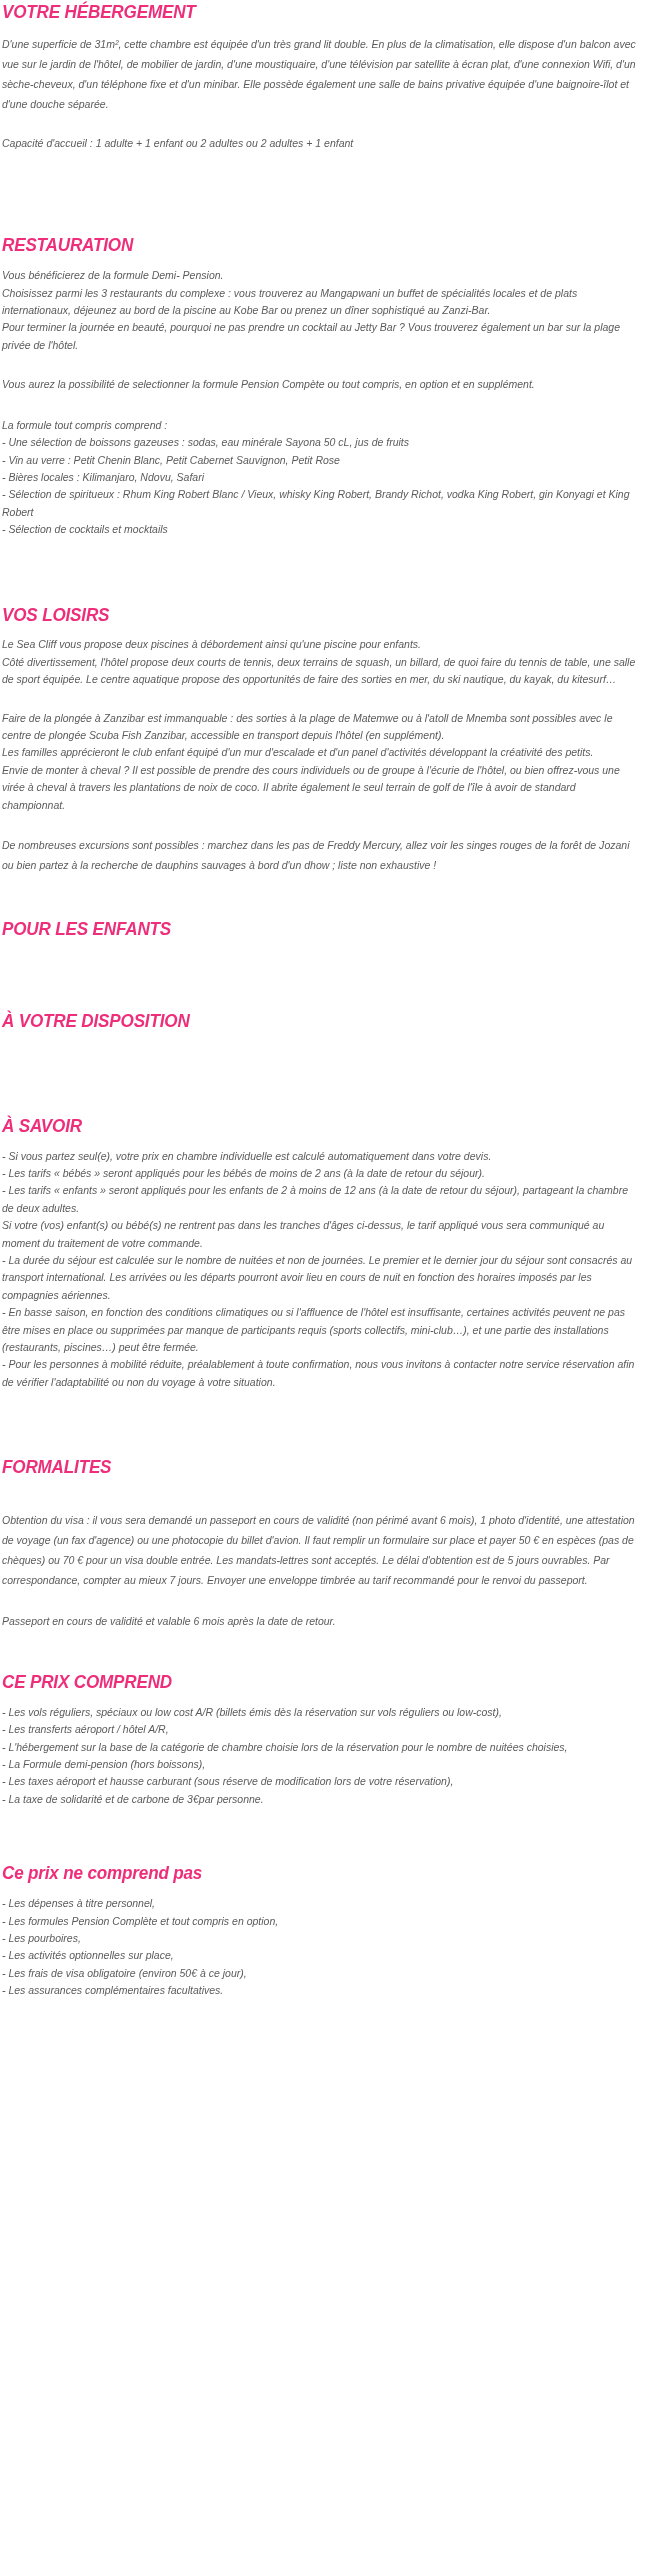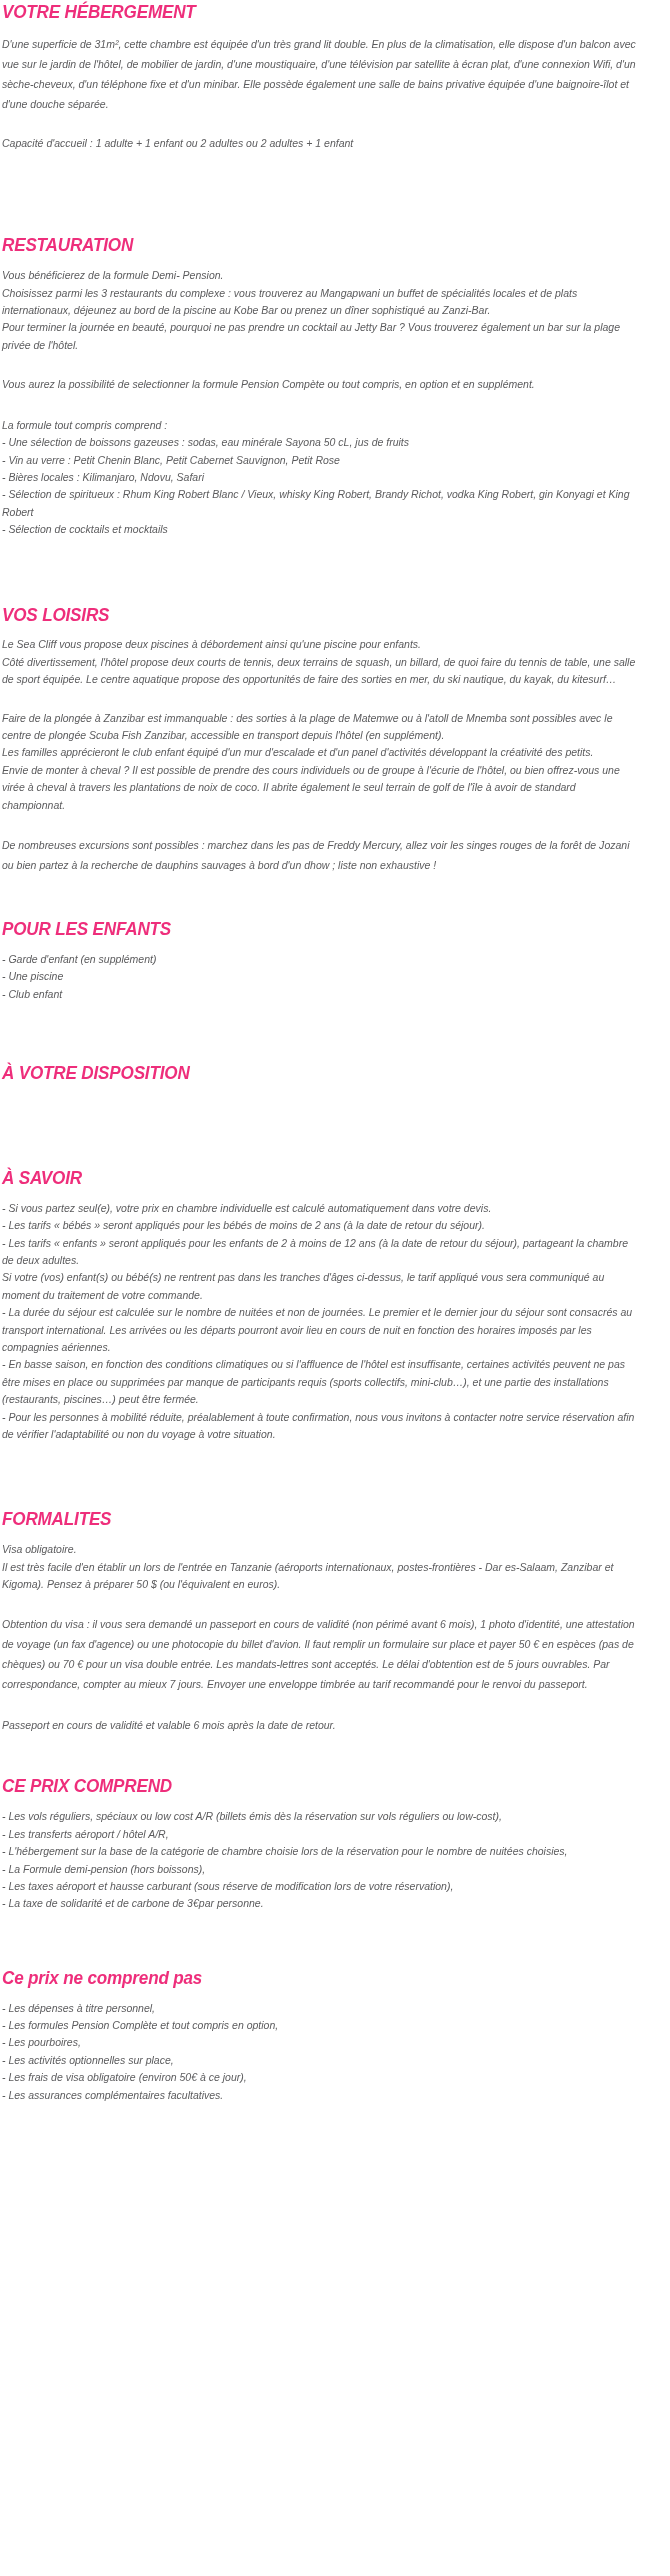--- a/index.html
+++ b/index.html
@@ -120,25 +120,20 @@
     </div>
     <div class="sp24"></div>
     <p class="body" style="color: rgb(91, 91, 93);">De nombreuses excursions sont possibles : marchez dans les pas de Freddy Mercury, allez voir les singes rouges de la forêt de Jozani ou bien partez à la recherche de dauphins sauvages à bord d'un dhow ; liste non exhaustive !</p>
   </section>
 
   <div class="sp48"></div>
 
   <section>
     <h2 class="section-title" style="color: rgb(238, 46, 123);">POUR LES ENFANTS</h2>
     <div class="sp12"></div>
-    <div class="list">
-      <p class="body" style="color: rgb(91, 91, 93);">- Garde d'enfant (en supplément)</p>
-      <p class="body" style="color: rgb(91, 91, 93);">- Une piscine</p>
-      <p class="body" style="color: rgb(91, 91, 93);">- Club enfant</p>
-    </div>
   </section>
 
   <div class="sp66"></div>
 
   <section>
     <h2 class="section-title" style="color: rgb(238, 46, 123);">À VOTRE DISPOSITION</h2>
     <div class="sp12"></div>
   </section>
 
   <div class="sp80"></div>
@@ -155,24 +150,20 @@
       <p class="body" style="color: rgb(91, 91, 93);">- En basse saison, en fonction des conditions climatiques ou si l'affluence de l'hôtel est insuffisante, certaines activités peuvent ne pas être mises en place ou supprimées par manque de participants requis (sports collectifs, mini-club…), et une partie des installations (restaurants, piscines…) peut être fermée.</p>
       <p class="body" style="color: rgb(91, 91, 93);">- Pour les personnes à mobilité réduite, préalablement à toute confirmation, nous vous invitons à contacter notre service réservation afin de vérifier l'adaptabilité ou non du voyage à votre situation.</p>
     </div>
   </section>
 
   <div class="sp72"></div>
 
   <section>
     <h2 class="section-title" style="color: rgb(238, 46, 123);">FORMALITES</h2>
     <div class="sp12"></div>
-    <div class="list">
-      <p class="body" style="color: rgb(91, 91, 93);">Visa obligatoire.</p>
-      <p class="body" style="color: rgb(91, 91, 93);">Il est très facile d'en établir un lors de l'entrée en Tanzanie (aéroports internationaux, postes-frontières - Dar es-Salaam, Zanzibar et Kigoma). Pensez à préparer 50 $ (ou l'équivalent en euros).</p>
-    </div>
     <div class="sp24"></div>
     <p class="body" style="color: rgb(91, 91, 93);">Obtention du visa : il vous sera demandé un passeport en cours de validité (non périmé avant 6 mois), 1 photo d'identité, une attestation de voyage (un fax d'agence) ou une photocopie du billet d'avion. Il faut remplir un formulaire sur place et payer 50 € en espèces (pas de chèques) ou 70 € pour un visa double entrée. Les mandats-lettres sont acceptés. Le délai d'obtention est de 5 jours ouvrables. Par correspondance, compter au mieux 7 jours. Envoyer une enveloppe timbrée au tarif recommandé pour le renvoi du passeport.</p>
     <div class="sp24"></div>
     <p class="body" style="color: rgb(91, 91, 93);">Passeport en cours de validité et valable 6 mois après la date de retour.</p>
   </section>
 
   <div class="sp44"></div>
 
   <section>
     <h2 class="section-title" style="color: rgb(238, 46, 123);">CE PRIX COMPREND</h2>

